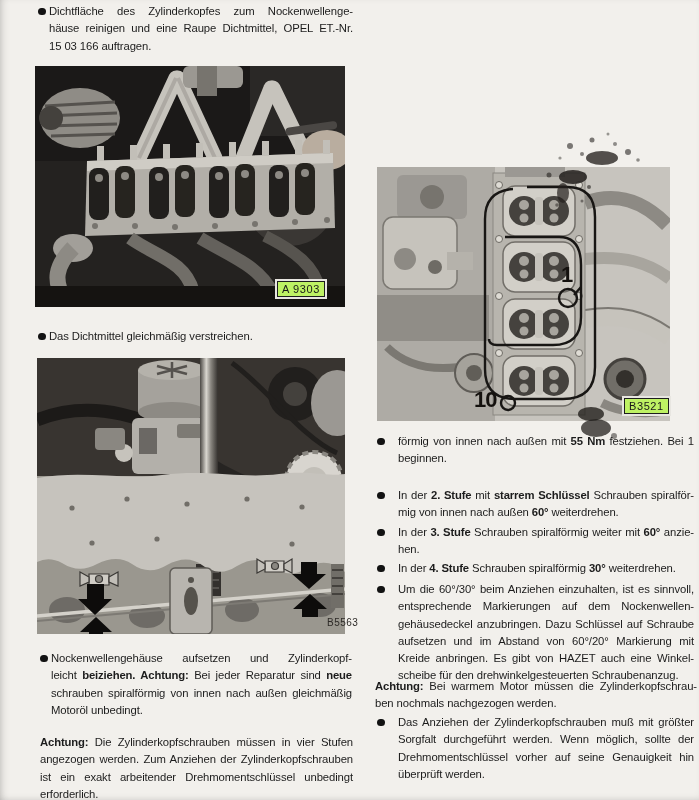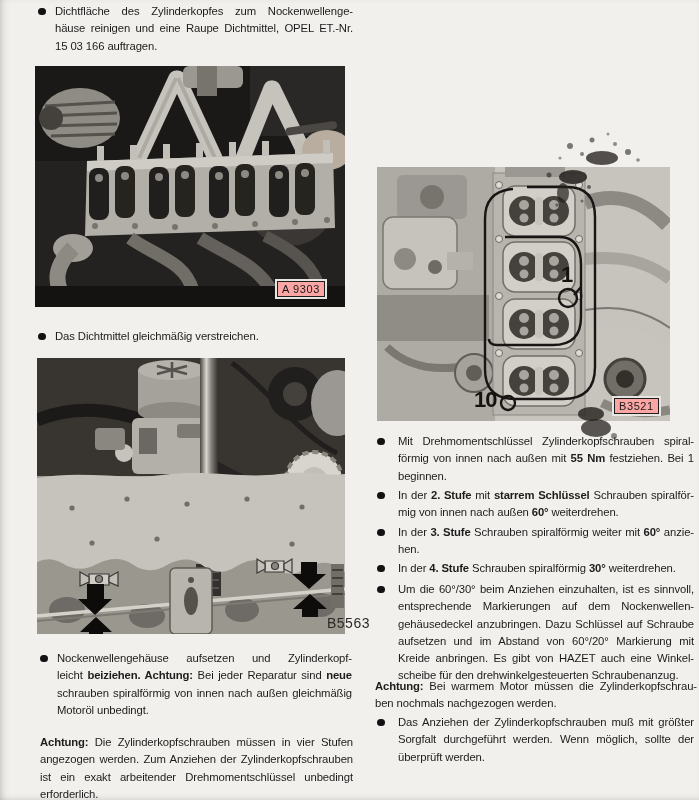--- a/index.html
+++ b/index.html
@@ -14,21 +14,21 @@
     line-height:17.3px;
     letter-spacing:-0.1px;
     color:#1c1c1c;
     overflow:hidden;
   }
   .b{position:absolute;}
   .bullet-dot{
     position:absolute;left:0;top:4.5px;width:7.5px;height:7.5px;
     border-radius:50%;background:#121212;
   }
-  .btext{margin-left:17px;}
+  .btext{margin-left:11px;}
   .col-right .btext{margin-left:21px;}
   .lines .line{text-align:justify;text-align-last:justify;}
   .lines .line:last-child{text-align-last:left;}
   .line b{letter-spacing:-0.15px;}
 
   
   #lb1{left:38px;top:3px;width:315px;}
   #lph1{left:35px;top:66px;width:310px;height:241px;}
   #lb2{left:38px;top:328px;width:315px;}
   #lph2{left:37px;top:358px;width:308px;height:276px;}
@@ -40,31 +40,31 @@
   #rb3{left:377px;top:524px;width:317px;}
   #rb4{left:377px;top:560px;width:317px;}
   #rb5{left:377px;top:581px;width:317px;}
   #rp1{left:375px;top:678px;width:322px;}
   #rb6{left:377px;top:714px;width:317px;}
 
   .photo{position:absolute;}
   .photo svg{display:block;width:100%;height:100%;}
   .photo-label-box{
     position:absolute;
-    background:#fca5a5;
+    background:#bef264;
     border:1px solid #1d1d1d;
     box-shadow:0 0 0 2px #e8e6e1;
     padding:0 4px;
     font-size:11px;line-height:14px;
     letter-spacing:0.6px;color:#1a1a1a;
     white-space:nowrap;
   }
   .photo-label-plain{
     position:absolute;
-    font-size:14px;line-height:12px;
+    font-size:10px;line-height:12px;
     letter-spacing:0.5px;color:#2d2a27;
     white-space:nowrap;
   }
   .seq-marker{
     position:absolute;
     font-size:22px;line-height:22px;font-weight:700;
     color:#14110e;letter-spacing:-1px;
   }
   .smudge{position:absolute;pointer-events:none;}
 </style>
@@ -371,21 +371,21 @@
         <ellipse cx="186" cy="26" rx="6" ry="10" opacity="0.7"></ellipse>
         <circle cx="172" cy="8" r="2.5" opacity="0.6"></circle>
           <circle cx="212" cy="20" r="2" opacity="0.6"></circle>
         <circle cx="180" cy="38" r="1.8" opacity="0.5"></circle>
           <circle cx="205" cy="34" r="1.5" opacity="0.5"></circle>
         <ellipse cx="214" cy="247" rx="13" ry="7" opacity="0.8"></ellipse>
       </g>
     </svg>
     <span class="seq-marker" style="left:184px;top:97px;">1</span>
     <span class="seq-marker" style="left:97px;top:222px;">10</span>
-    <span class="photo-label-box" style="left:237px;top:231px;">B3521</span>
+    <span class="photo-label-box" style="left:247px;top:231px;">B3521</span>
   </div>
 
   <svg class="smudge" style="left:540px;top:126px;" width="110" height="42">
     <g fill="#2a2724">
       <ellipse cx="62" cy="32" rx="16" ry="7" opacity="0.8"></ellipse>
       <circle cx="30" cy="20" r="3" opacity="0.6"></circle>
         <circle cx="42" cy="28" r="2" opacity="0.55"></circle>
       <circle cx="52" cy="14" r="2.5" opacity="0.6"></circle>
         <circle cx="75" cy="18" r="2" opacity="0.5"></circle>
       <circle cx="88" cy="26" r="3" opacity="0.6"></circle>
@@ -396,21 +396,20 @@
   </svg>
 
   <svg class="smudge" style="left:572px;top:416px;" width="52" height="30">
     <ellipse cx="24" cy="12" rx="15" ry="9" fill="#23201d" opacity="0.75"></ellipse>
     <circle cx="42" cy="20" r="3" fill="#23201d" opacity="0.5"></circle>
   </svg>
 
   <div class="b col-right" id="rb1">
     <span class="bullet-dot"></span>
     <div class="btext lines">
-        <div class="line">Mit Drehmomentschlüssel Zylinderkopfschrauben spiral-</div>
         <div class="line">förmig von innen nach außen mit <b>55 Nm</b> festziehen. Bei 1</div>
         <div class="line">beginnen.</div>
       </div>
   </div>
 
   <div class="b col-right" id="rb2">
     <span class="bullet-dot"></span>
     <div class="btext lines">
         <div class="line">In der <b>2. Stufe</b> mit <b>starrem Schlüssel</b> Schrauben spiralför-</div>
         <div class="line">mig von innen nach außen <b>60°</b> weiterdrehen.</div>
@@ -447,17 +446,18 @@
   <div class="b col-right lines" id="rp1">
       <div class="line"><b>Achtung:</b> Bei warmem Motor müssen die Zylinderkopfschrau-</div>
       <div class="line">ben nochmals nachgezogen werden.</div>
     </div>
 
   <div class="b col-right" id="rb6">
     <span class="bullet-dot"></span>
     <div class="btext lines">
         <div class="line">Das Anziehen der Zylinderkopfschrauben muß mit größter</div>
         <div class="line">Sorgfalt durchgeführt werden. Wenn möglich, sollte der</div>
+        <div class="line">Drehmomentschlüssel vorher auf seine Genauigkeit hin</div>
         <div class="line">überprüft werden.</div>
       </div>
   </div>
 
 </div>
 
 </body></html>

